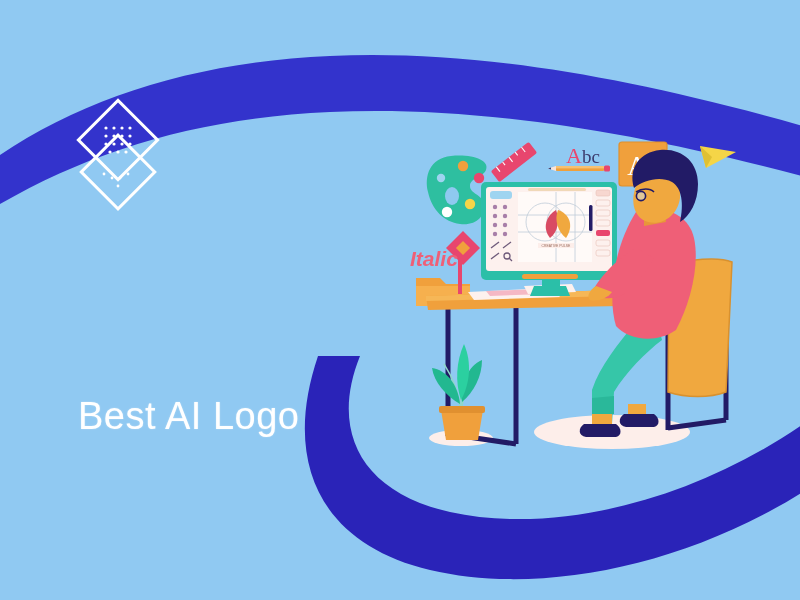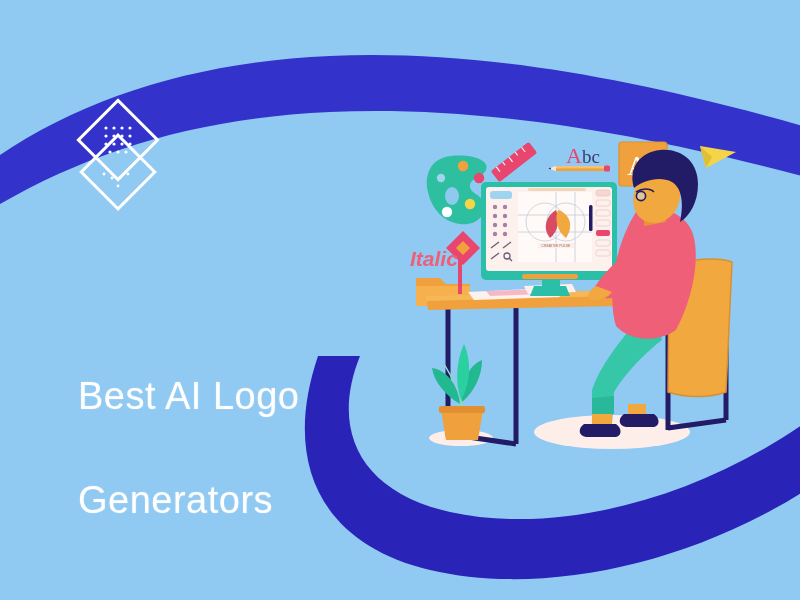--- a/index.html
+++ b/index.html
@@ -28,21 +28,21 @@
     top: 318px;
     width: 330px;
     color: #ffffff;
     font-size: 38px;
     line-height: 52px;
     font-weight: 400;
     letter-spacing: 0.5px;
     white-space: pre-line;
     text-shadow: 0 0 2px rgba(255,255,255,0.35);
   }
-  .hl-line { display: block; }
+  .hl-line { display: block; margin-top: 20px; }
 </style>
 </head>
 <body>
 
 <div id="canvas">
 
   <svg class="layer" viewBox="0 0 800 600" width="800" height="600" xmlns="http://www.w3.org/2000/svg">
 
     <path d="M -10 210 C 90 150 200 118 330 112 C 470 106 620 128 810 178
              L 810 128 C 620 74 470 50 330 56 C 195 62 80 98 -10 162 Z" fill="#3333cc"></path>
@@ -278,16 +278,15 @@
       <g stroke="#221b66" stroke-width="1.6" fill="none">
         <path d="M 636 192 C 642 188 650 188 654 192"></path>
         <circle cx="641" cy="196" r="4.6" fill="#cfe6f5" fill-opacity="0.5"></circle>
       </g>
     </g>
 
   </svg>
 
   <div id="headline">
     <span class="hl-line">Best AI Logo</span>
-    <span class="hl-line">Generators</span>
   </div>
 
 </div>
 
 </body></html>

